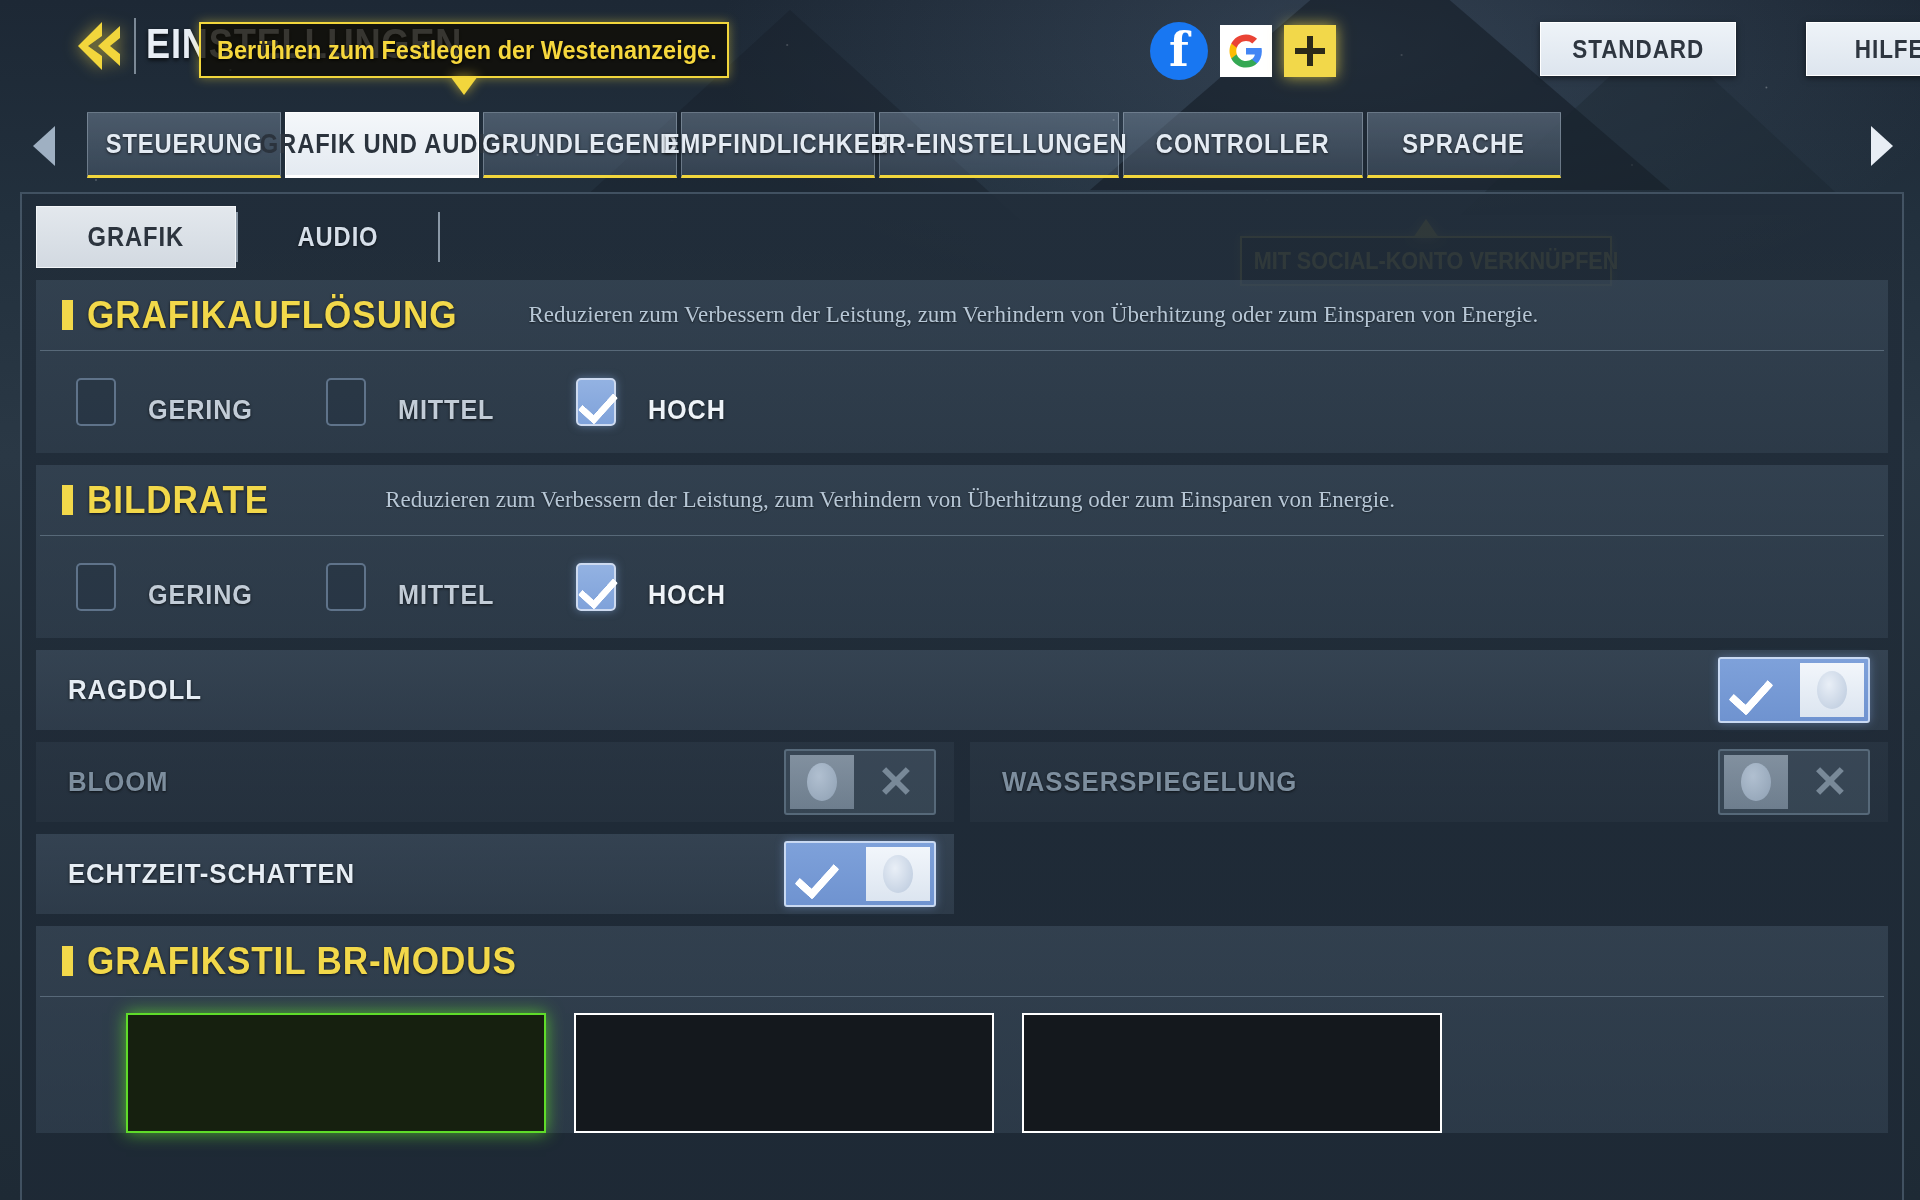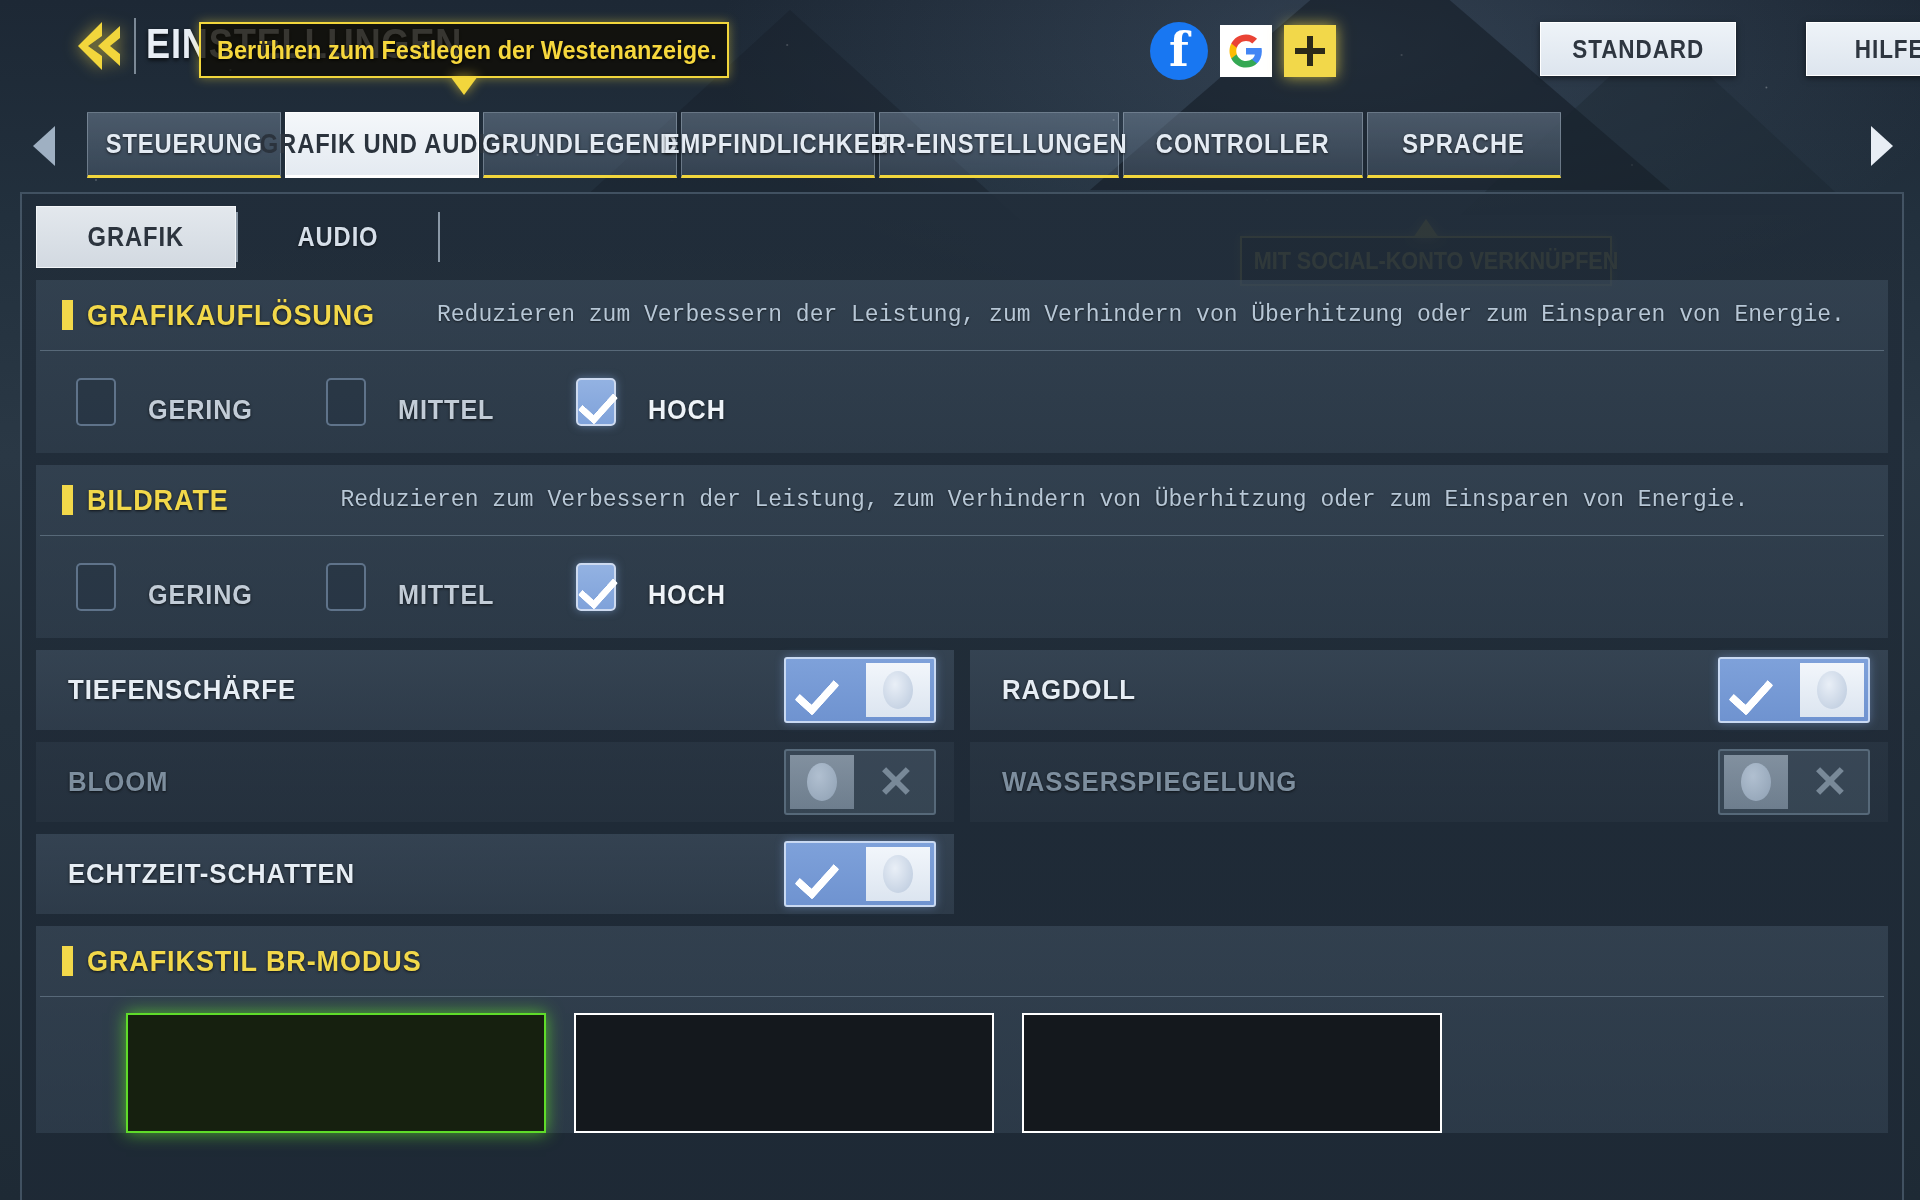--- a/index.html
+++ b/index.html
@@ -173,28 +173,28 @@
   .scroller { position: absolute; left: 14px; top: 86px; right: 14px; bottom: 0; }
 
   
   .group {
     background: linear-gradient(180deg, rgba(60,76,92,0.62) 0%, rgba(52,67,82,0.58) 100%);
     margin-bottom: 12px; position: relative;
   }
   .group-head { height: 70px; display: flex; align-items: center; padding-left: 26px; }
   .yellow-bar { width: 11px; height: 30px; background: #f2d84a; margin-right: 14px; flex: none; }
   .group-title {
-    color: #f2d84a; font-weight: bold; font-size: 30px; letter-spacing: 1px;
+    color: #f2d84a; font-weight: bold; font-size: 39px; letter-spacing: 1px;
     font-family: "Liberation Sans Narrow", "Liberation Sans", sans-serif;
     text-shadow: 0 1px 3px rgba(0,0,0,0.7);
   }
   .group-title span { transform: scaleX(0.9); transform-origin: left center; display: block; }
   .group-desc {
     margin-left: 30px; color: #b7c7d6; font-size: 23px;
-    font-family: Liberation Mono, monospace;
+    font-family: Liberation Serif, serif;
     text-shadow: 0 1px 2px rgba(0,0,0,0.6);
   }
   .group-rule { height: 1px; background: rgba(175,195,215,0.32); margin: 0 4px; }
   .opts-row { height: 102px; display: flex; align-items: center; padding-left: 40px; }
   .opt { display: flex; align-items: flex-end; gap: 12px; }
   .opt.o1 { width: 250px; }
   .opt.o2 { width: 250px; }
   .cbox {
     width: 40px; height: 48px; border-radius: 5px; flex: none;
     background: rgba(40,54,68,0.85);
@@ -444,29 +444,20 @@
             <div class="opt-label bright">
                 <span>HOCH</span>
               </div>
           </div>
         </div>
       </div>
 
       <div class="toggle-grid">
         <div class="toggle-row">
           <div class="tog-label">
-              <span>TIEFENSCHÄRFE</span>
-            </div>
-          <div class="switch on">
-            <div class="sw-mark sw-check"></div>
-            <div class="sw-knob"></div>
-          </div>
-        </div>
-        <div class="toggle-row">
-          <div class="tog-label">
               <span>RAGDOLL</span>
             </div>
           <div class="switch on">
             <div class="sw-mark sw-check"></div>
             <div class="sw-knob"></div>
           </div>
         </div>
       </div>
 
       <div class="toggle-grid">

